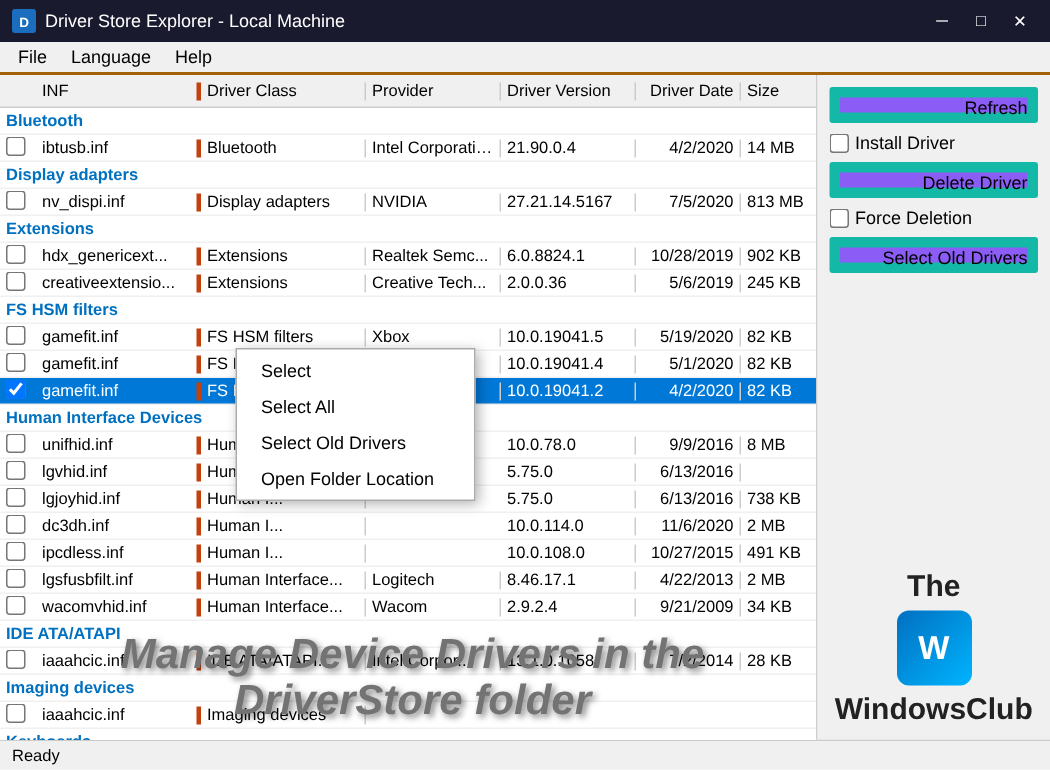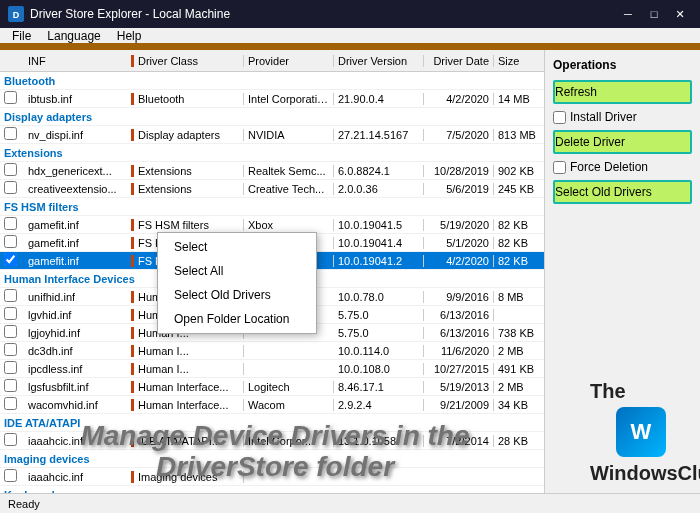--- a/index.html
+++ b/index.html
@@ -52,21 +52,21 @@
       justify-content: center;
     }
 
     
     .menu-bar {
       background: #f0f0f0;
       height: 22px;
       display: flex;
       align-items: center;
       padding: 0 4px;
-      border-bottom: 7px solid #a16207;
+      border-bottom: 2px solid #a16207;
     }
     .menu-item {
       padding: 2px 8px;
       cursor: pointer;
       font-size: 12px;
     }
 
     
     .main-content {
       display: flex;
@@ -149,36 +149,36 @@
       gap: 6px;
     }
     .ops-label {
       font-size: 12px;
       font-weight: bold;
       margin-bottom: 2px;
     }
     .ops-btn {
       width: 100%;
       height: 24px;
-      background: #bef264;
-      border: 2px solid #14b8a6;
+      background: #8b5cf6;
+      border: 7px solid #14b8a6;
       cursor: pointer;
       font-size: 12px;
-      text-align: left;
+      text-align: right;
       border-radius: 2px;
     }
     .checkbox-row {
       display: flex;
       align-items: center;
       gap: 4px;
       font-size: 12px;
     }
     .brand-box {
       margin-top: auto;
-      margin-left: 37px;
+      text-align: center;
     }
     .brand-text {
       font-size: 20px;
       font-weight: bold;
       color: #222;
       line-height: 1.2;
     }
     .brand-logo {
       width: 50px;
       height: 50px;
@@ -422,21 +422,21 @@
         <div class="col-date cell-text">10/27/2015</div>
         <div class="col-size cell-text">491 KB</div>
         <div class="col-dev cell-text"></div>
       </div>
       <div class="table-row">
         <div class="col-cb"><input type="checkbox" style=""></div>
         <div class="col-inf cell-text">lgsfusbfilt.inf</div>
         <div class="col-class cell-text">Human Interface...</div>
         <div class="col-prov cell-text">Logitech</div>
         <div class="col-ver cell-text">8.46.17.1</div>
-        <div class="col-date cell-text">5/19/2013</div>
+        <div class="col-date cell-text">4/22/2013</div>
         <div class="col-size cell-text">2 MB</div>
         <div class="col-dev cell-text"></div>
       </div>
       <div class="table-row">
         <div class="col-cb"><input type="checkbox" style=""></div>
         <div class="col-inf cell-text">wacomvhid.inf</div>
         <div class="col-class cell-text">Human Interface...</div>
         <div class="col-prov cell-text">Wacom</div>
         <div class="col-ver cell-text">2.9.2.4</div>
         <div class="col-date cell-text">9/21/2009</div>
@@ -472,21 +472,20 @@
 
       </div>
 
       <div class="category-row">
         <span>Keyboards</span>
       </div>
     </div>
   </div>
 
   <div class="right-panel">
-    <div class="ops-label">Operations</div>
     <button class="ops-btn">Refresh</button>
     <div class="checkbox-row">
       <input type="checkbox" style="">
       <span>Install Driver</span>
     </div>
     <button class="ops-btn">Delete Driver</button>
     <div class="checkbox-row">
       <input type="checkbox" style="">
       <span>Force Deletion</span>
     </div>

